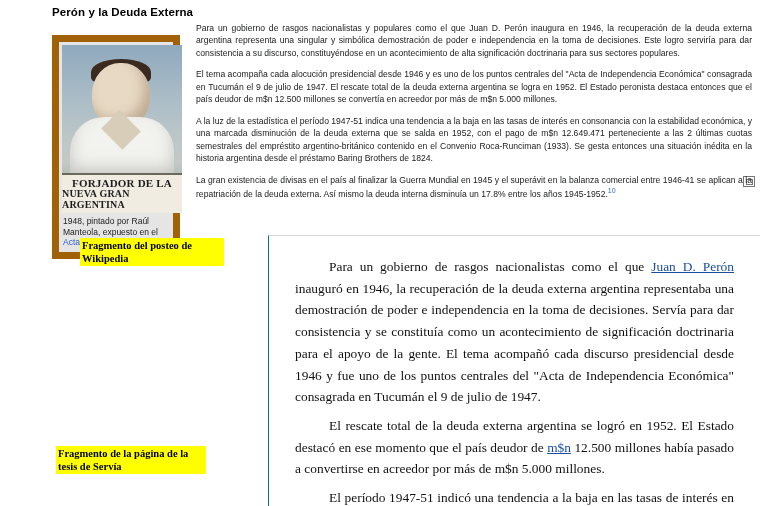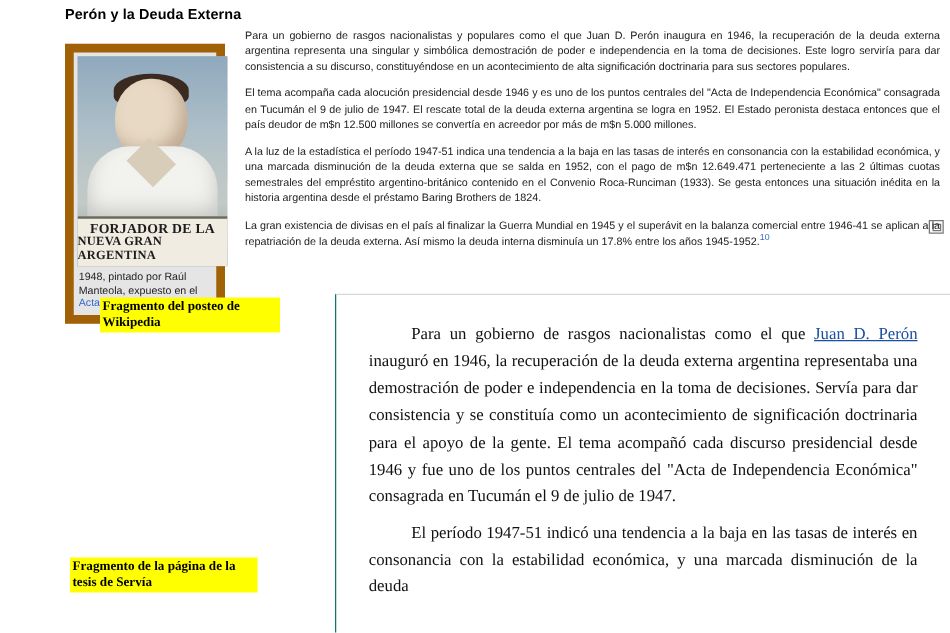--- a/index.html
+++ b/index.html
@@ -227,16 +227,17 @@
     <p>El tema acompaña cada alocución presidencial desde 1946 y es uno de los puntos centrales del "Acta de Independencia Económica" consagrada en Tucumán el 9 de julio de 1947. El rescate total de la deuda externa argentina se logra en 1952. El Estado peronista destaca entonces que el país deudor de m$n 12.500 millones se convertía en acreedor por más de m$n 5.000 millones.</p>
     <p>A la luz de la estadística el período 1947-51 indica una tendencia a la baja en las tasas de interés en consonancia con la estabilidad económica, y una marcada disminución de la deuda externa que se salda en 1952, con el pago de m$n 12.649.471 perteneciente a las 2 últimas cuotas semestrales del empréstito argentino-británico contenido en el Convenio Roca-Runciman (1933). Se gesta entonces una situación inédita en la historia argentina desde el préstamo Baring Brothers de 1824.</p>
     <p><span>La gran existencia de divisas en el país al finalizar la Guerra Mundial en 1945 y el superávit en la balanza comercial entre 1946-41 se aplican a la repatriación de la deuda externa. Así mismo la deuda interna disminuía un 17.8% entre los años 1945-1952.</span><sup>10</sup></p>
   </div>
 
   <div class="hl-label" id="label-wiki">Fragmento del posteo de Wikipedia</div>
   <div class="hl-label" id="label-tesis">Fragmento de la página de la tesis de Servía</div>
 
   <div class="thesis">
     <p><span>Para un gobierno de rasgos nacionalistas como el que </span><a class="ul" href="#">Juan D. Perón</a><span> inauguró en 1946, la recuperación de la deuda externa argentina representaba una demostración de poder e independencia en la toma de decisiones. Servía para dar consistencia y se constituía como un acontecimiento de significación doctrinaria para el apoyo de la gente. El tema acompañó cada discurso presidencial desde 1946 y fue uno de los puntos centrales del "Acta de Independencia Económica" consagrada en Tucumán el 9 de julio de 1947.</span></p>
+    <p><span>El rescate total de la deuda externa argentina se logró en 1952. El Estado destacó en ese momento que el país deudor de </span><span class="msn">m$n</span><span> 12.500 millones había pasado a convertirse en acreedor por más de m$n 5.000 millones.</span></p>
     <p><span>El período 1947-51 indicó una tendencia a la baja en las tasas de interés en consonancia con la estabilidad económica, y una marcada disminución de la deuda</span></p>
   </div>
 
 </div>
 
 </body></html>

